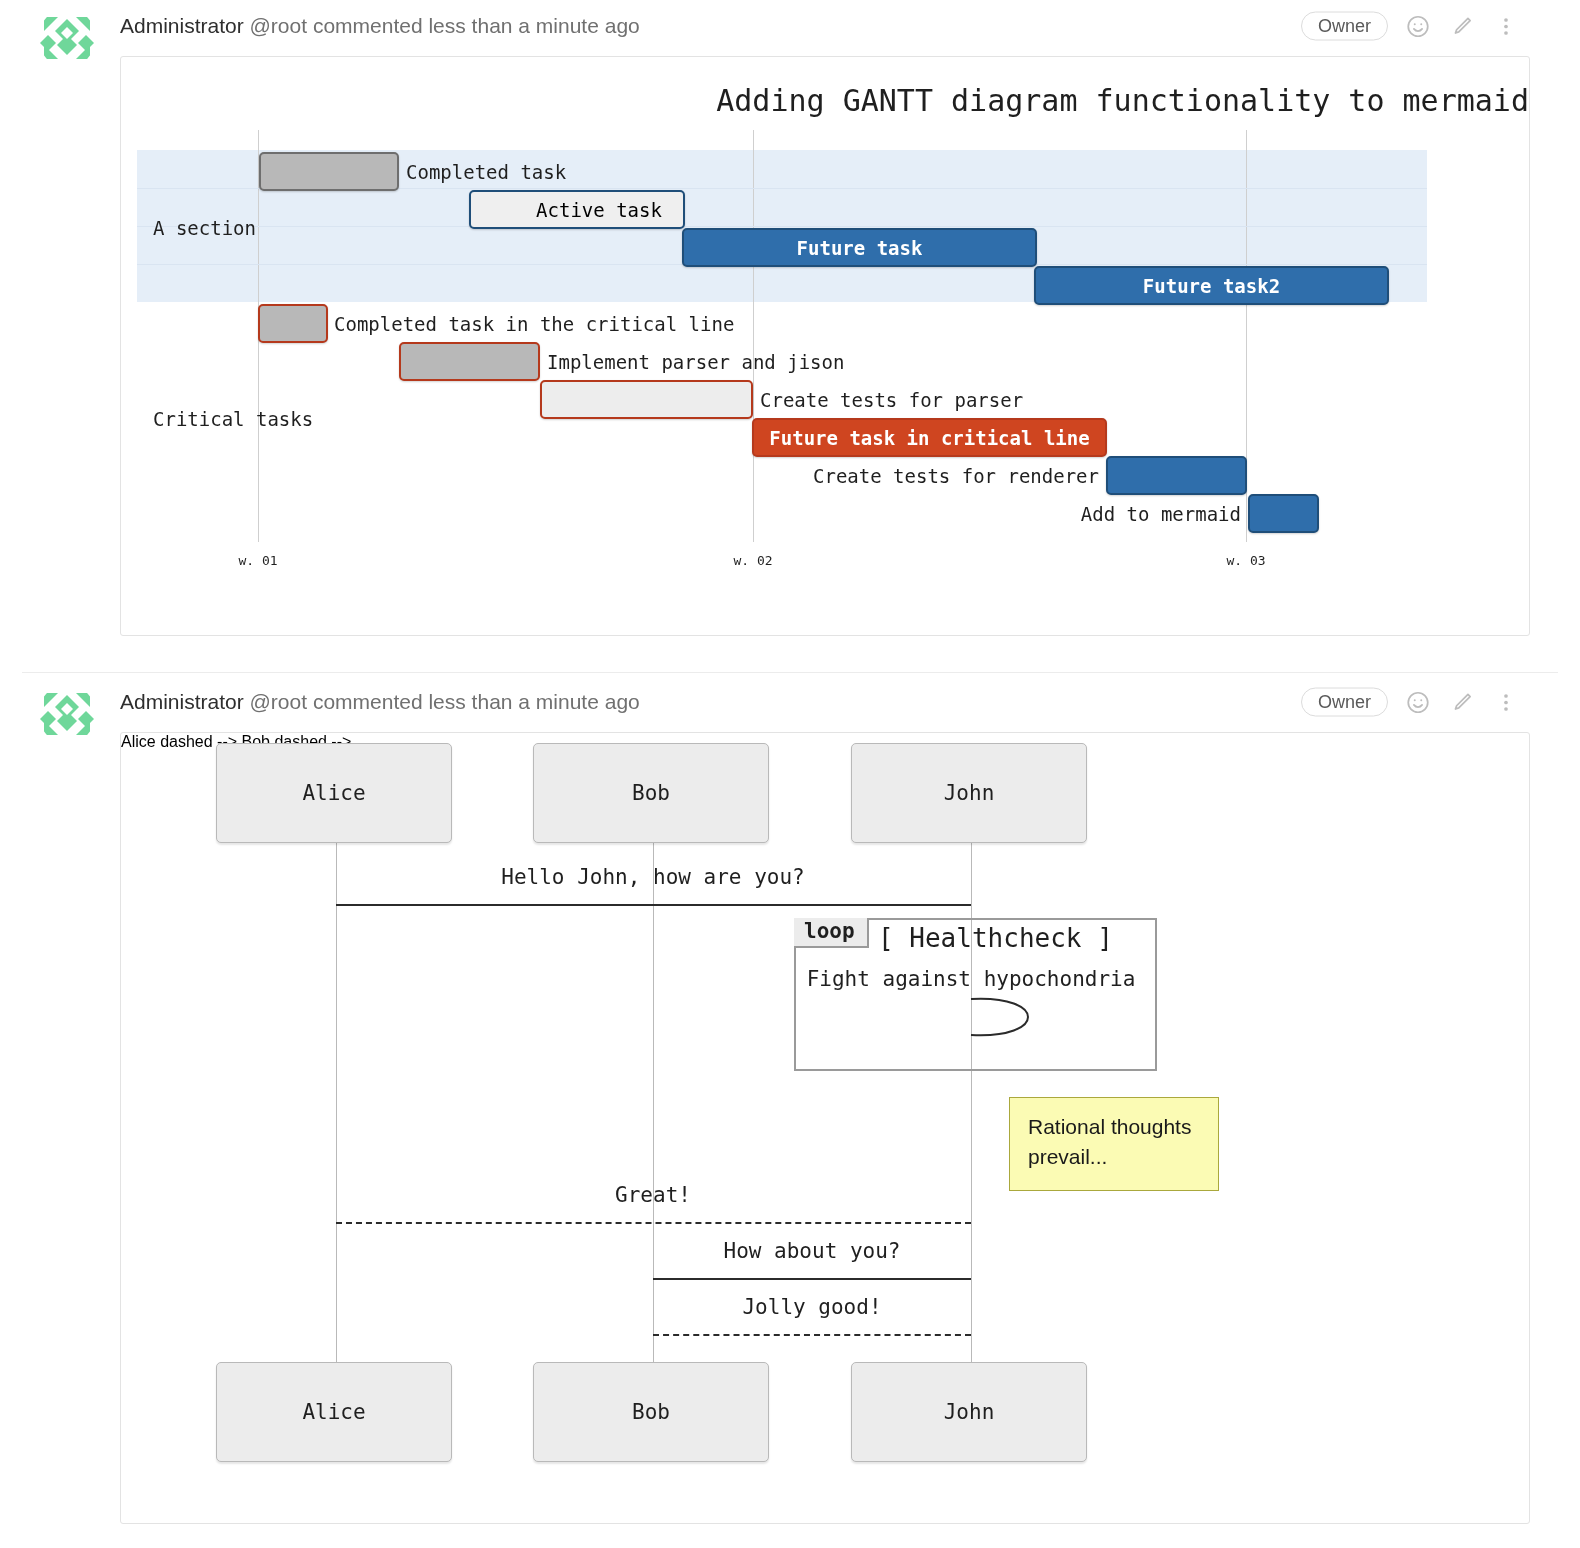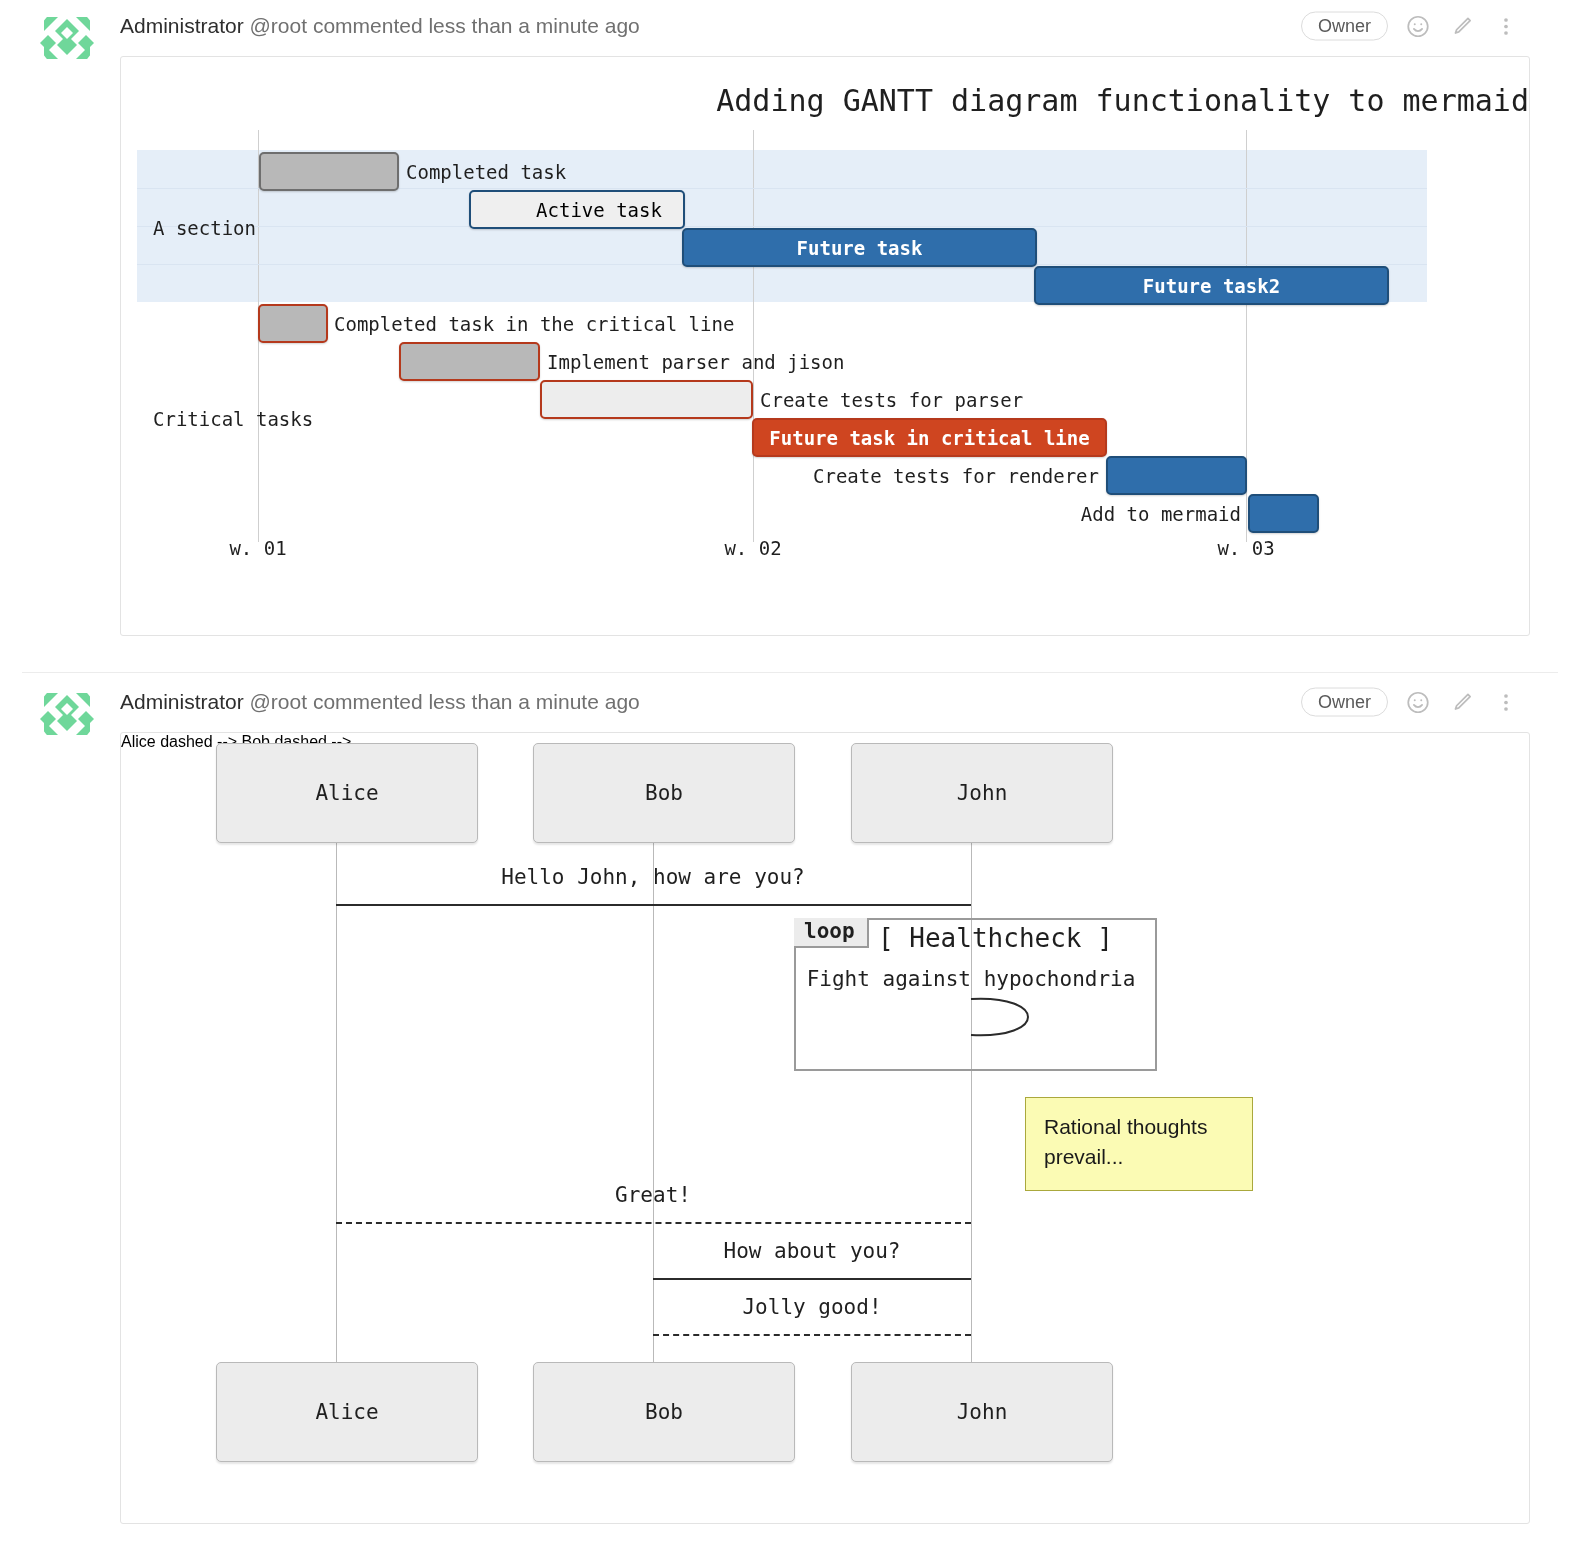--- a/index.html
+++ b/index.html
@@ -132,31 +132,32 @@
     color: #1f1f1f;
     white-space: nowrap;
     height: 39px;
     display: flex;
     align-items: center;
   }
   .tasklabel.rt { justify-content: flex-end; }
   .axis-tick {
     position: absolute;
     font-family: "DejaVu Sans Mono", monospace;
-    font-size: 19px;
+    font-size: 13px;
     color: #1f1f1f;
     white-space: nowrap;
     transform: translateX(-50%);
+    margin-top: 16px;
   }
 
   
   .seq { position: absolute; inset: 0; }
   .actor {
     position: absolute;
-    width: 262px; height: 100px;
+    width: 236px; height: 100px;
     background: #ececec;
     border: 1px solid #b9b9b9;
     border-radius: 5px;
     display: flex;
     align-items: center;
     justify-content: center;
     font-family: "DejaVu Sans Mono", monospace;
     font-size: 21px;
     color: #1f1f1f;
     box-shadow: 0 2px 2px rgba(0,0,0,0.10);
@@ -403,21 +404,21 @@
         
         <div class="loopbox" style="left:673px; top:185px; width:363px; height:153px;"></div>
         <div class="looptag" style="left:673px; top:185px;">loop</div>
         <div class="loop-label" style="left:757px; top:190px;">[ Healthcheck ]</div>
         <div class="loop-msg" style="left:850px; top:234px;">Fight against hypochondria</div>
         <svg class="selfarc" style="left:848px; top:260px;" width="80" height="50" viewBox="0 0 80 50">
           <path d="M2 6 C 78 2, 78 46, 2 42" fill="none" stroke="#2b2b2b" stroke-width="2"></path>
         </svg>
 
         
-        <div class="note" style="left:888px; top:364px; width:228px; height:94px;margin-left:16px;">
+        <div class="note" style="left:888px; top:364px; width:210px; height:94px;">
           <div>Rational thoughts</div>
           <div>prevail...</div>
         </div>
 
          Alice dashed --&gt;
         <div class="msg-text" style="left:532px; top:450px;">Great!</div>
         <div class="msg-line dashed" style="left:215px; top:489px; width:635px;"></div>
 
         
         <div class="msg-text" style="left:691px; top:506px;">How about you?</div>

